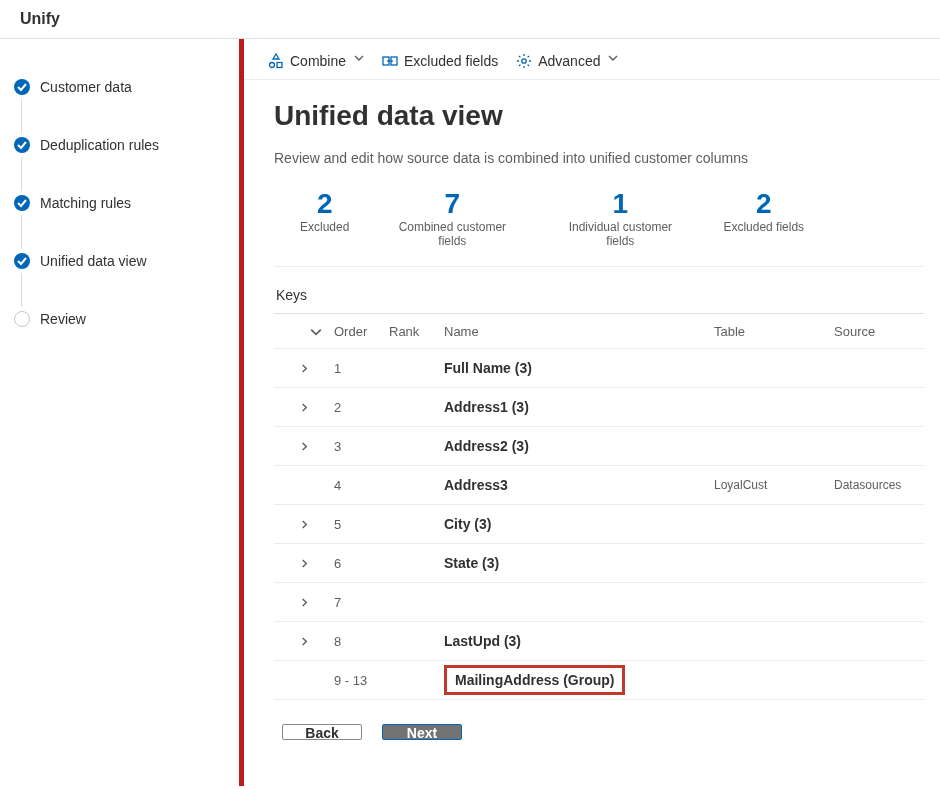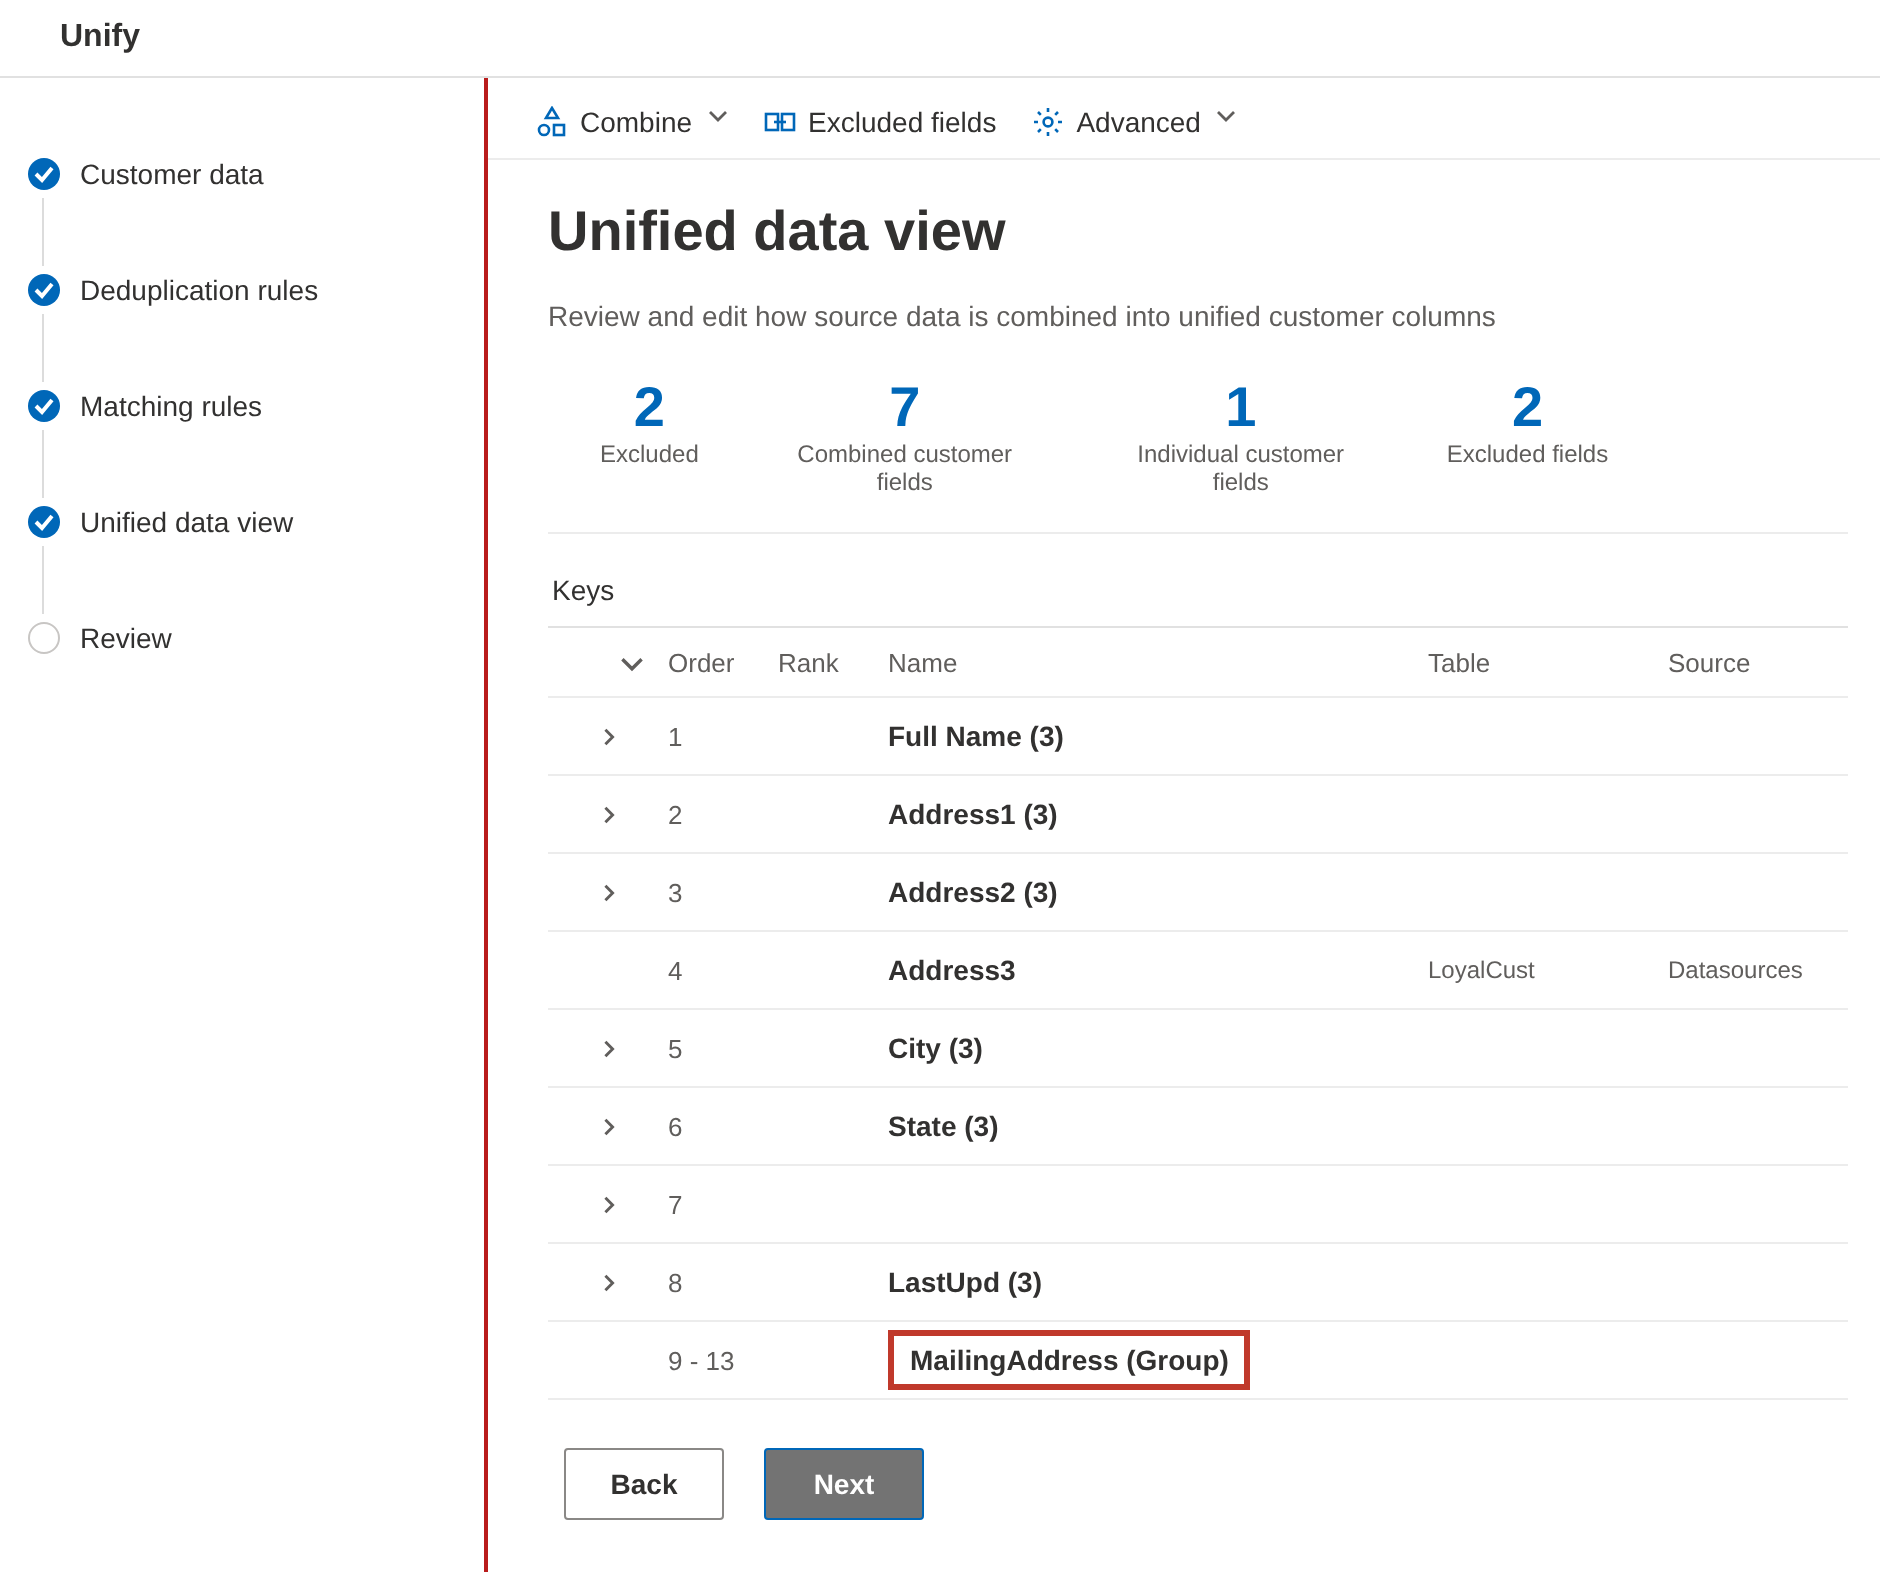--- a/index.html
+++ b/index.html
@@ -5,34 +5,34 @@
   * { box-sizing: border-box; margin: 0; padding: 0; }
   body {
     font-family: "Segoe UI", -apple-system, BlinkMacSystemFont, sans-serif;
     font-size: 14px;
     color: #323130;
     background: #fff;
     width: 940px;
     height: 789px;
   }
   .header {
-    padding: 10px 16px 10px 30px;
+    padding: 10px 16px 10px 20px;
     border-bottom: 1px solid #e1e1e1;
     font-size: 16px;
     font-weight: 600;
     color: #323130;
   }
   .layout {
     display: flex;
     height: calc(789px - 42px);
   }
   .sidebar {
     width: 264px;
     padding: 36px 14px 14px 14px;
-    border-right: 2px solid #b91c1c;
+    border-right: 5px solid #b91c1c;
   }
   .step {
     display: flex;
     align-items: center;
     gap: 10px;
     position: relative;
     padding: 4px 0;
   }
   .step-bullet {
     width: 16px;
@@ -152,21 +152,21 @@
     padding: 4px 8px;
     display: inline-block;
   }
   .footer {
     display: flex;
     gap: 20px;
     padding: 24px 0 0 8px;
   }
   .btn {
     min-width: 80px;
-    height: 36px;
+    height: 16px;
     padding: 0 18px;
     font-size: 14px;
     border-radius: 2px;
     cursor: pointer;
   }
   .btn-secondary {
     background: #fff;
     border: 1px solid #8a8886;
     color: #323130;
     font-weight:600;

